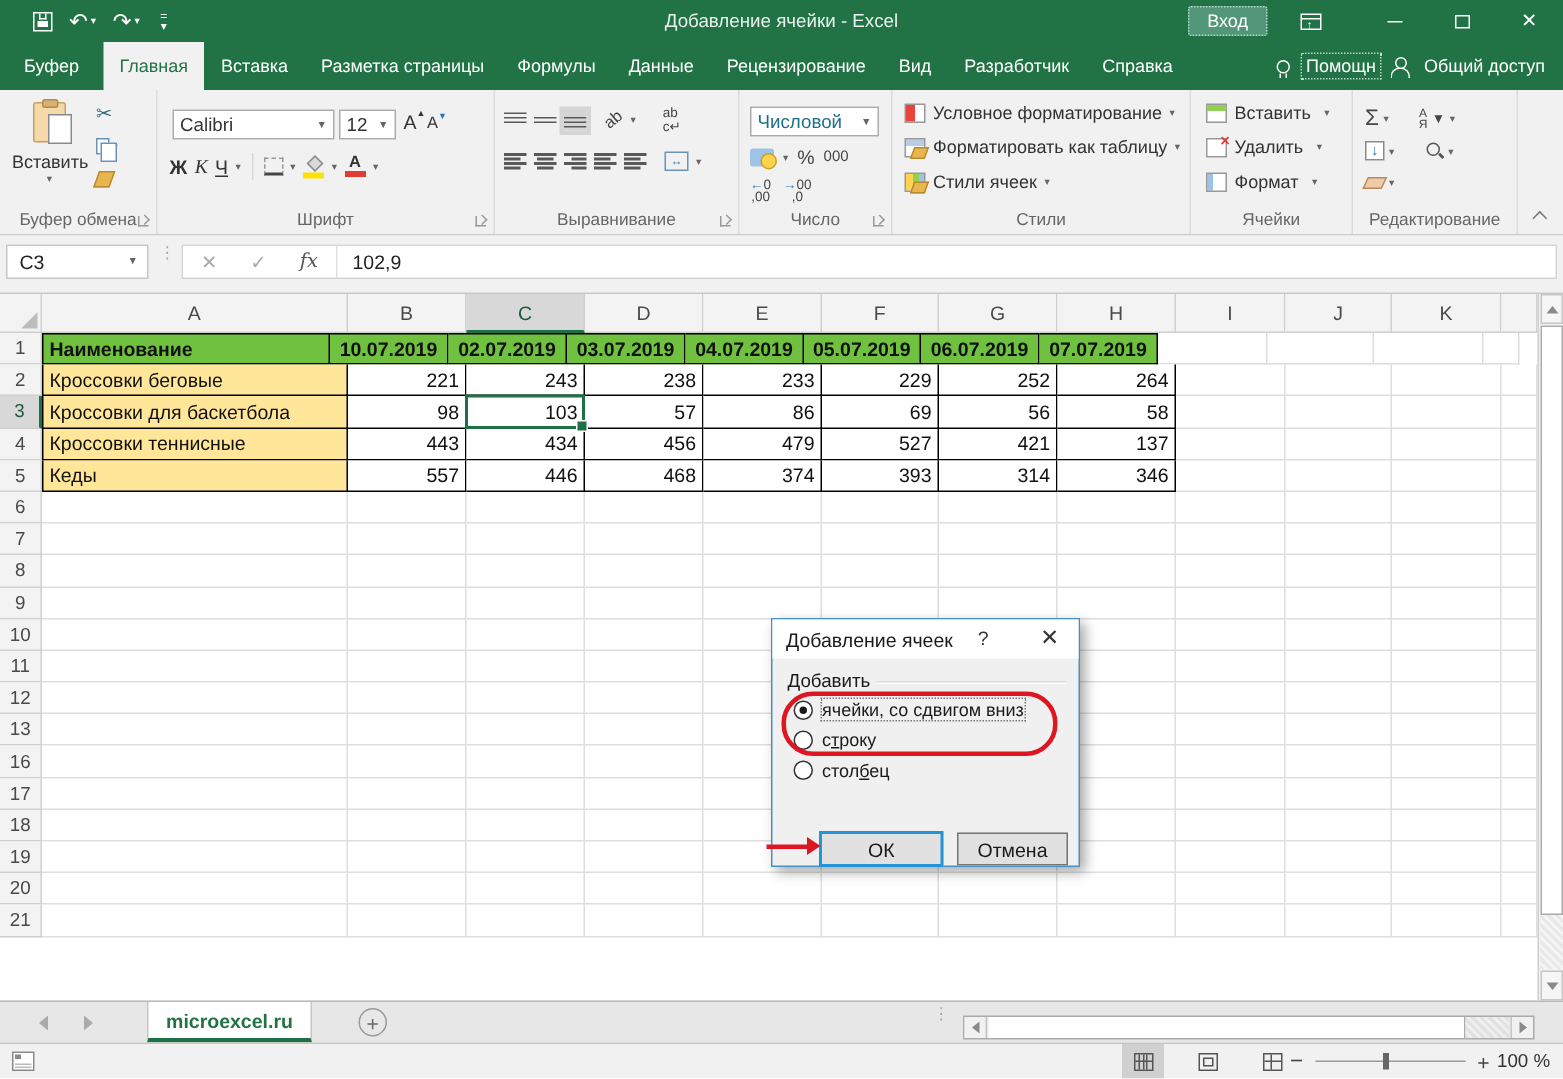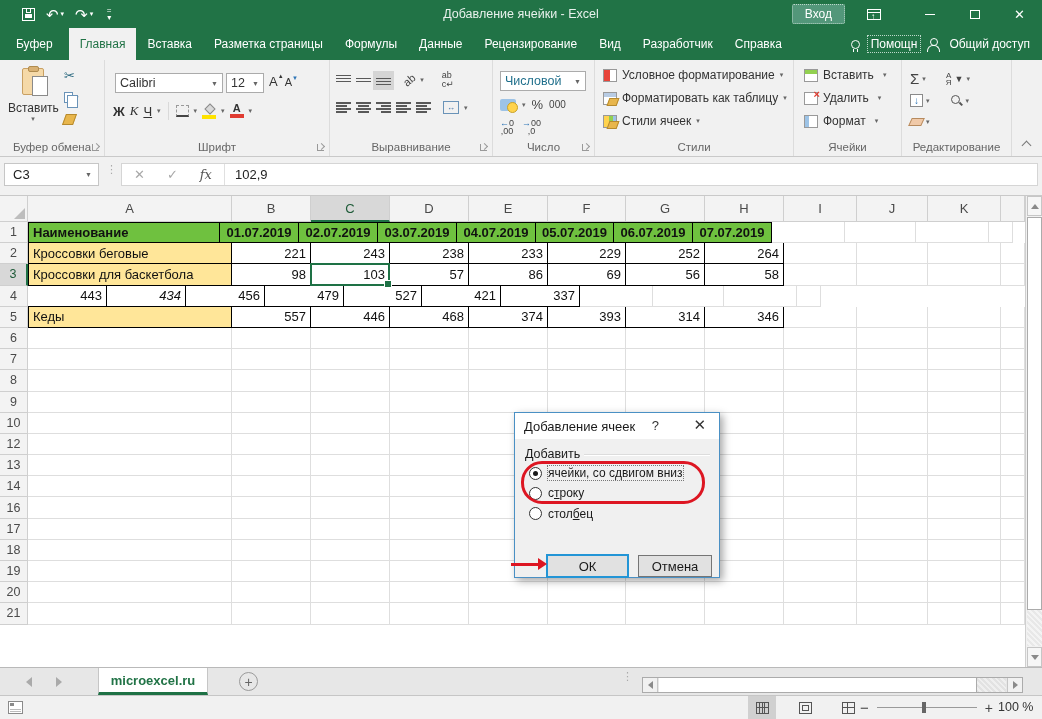--- a/index.html
+++ b/index.html
@@ -534,21 +534,21 @@
         <div class="chead" style="width: 79px;">H</div>
         <div class="chead" style="width: 73px;">I</div>
         <div class="chead" style="width: 71px;">J</div>
         <div class="chead" style="width: 73px;">K</div>
         <div class="chead" style="width: 24px;"></div>
       </div>
     <div class="grows" id="grows">
         <div class="grow" style="height: 21.19px;">
           <div class="rhead">1</div>
           <div class="tcell hdr first" style="width: 192px;">Наименование</div>
-          <div class="tcell hdr date" style="width: 79px;">01.07.2019</div>
+          <div class="tcell hdr date" style="width: 79px;">10.07.2019</div>
           <div class="tcell hdr date" style="width: 79px;">02.07.2019</div>
           <div class="tcell hdr date" style="width: 79px;">03.07.2019</div>
           <div class="tcell hdr date" style="width: 79px;">04.07.2019</div>
           <div class="tcell hdr date" style="width: 78px;">05.07.2019</div>
           <div class="tcell hdr date" style="width: 79px;">06.07.2019</div>
           <div class="tcell hdr date" style="width: 79px;">07.07.2019</div>
           <div class="gcell" style="width: 73px;"></div>
           <div class="gcell" style="width: 71px;"></div>
           <div class="gcell" style="width: 73px;"></div>
           <div class="gcell" style="width: 24px;"></div>
@@ -578,27 +578,28 @@
           <div class="tcell num" style="width: 78px;">69</div>
           <div class="tcell num" style="width: 79px;">56</div>
           <div class="tcell num" style="width: 79px;">58</div>
           <div class="gcell" style="width: 73px;"></div>
           <div class="gcell" style="width: 71px;"></div>
           <div class="gcell" style="width: 73px;"></div>
           <div class="gcell" style="width: 24px;"></div>
         </div>
         <div class="grow" style="height: 21.19px;">
           <div class="rhead">4</div>
+          <div class="tcell name" style="width: 204px;">Кроссовки теннисные</div>
           <div class="tcell num" style="width: 79px;">443</div>
-          <div class="tcell num" style="width: 79px; font-style: italic;">434</div>
+          <div class="tcell num" style="width: 79px;">434</div>
           <div class="tcell num" style="width: 79px;">456</div>
           <div class="tcell num" style="width: 79px;">479</div>
           <div class="tcell num" style="width: 78px;">527</div>
           <div class="tcell num" style="width: 79px;">421</div>
-          <div class="tcell num" style="width: 79px;">337</div>
+          <div class="tcell num" style="width: 79px;">137</div>
           <div class="gcell" style="width: 73px;"></div>
           <div class="gcell" style="width: 71px;"></div>
           <div class="gcell" style="width: 73px;"></div>
           <div class="gcell" style="width: 24px;"></div>
         </div>
         <div class="grow" style="height: 21.19px;">
           <div class="rhead">5</div>
           <div class="tcell name" style="width: 204px;">Кеды</div>
           <div class="tcell num" style="width: 79px;">557</div>
           <div class="tcell num" style="width: 79px;">446</div>
@@ -681,51 +682,51 @@
           <div class="gcell" style="width: 79px;"></div>
           <div class="gcell" style="width: 78px;"></div>
           <div class="gcell" style="width: 79px;"></div>
           <div class="gcell" style="width: 79px;"></div>
           <div class="gcell" style="width: 73px;"></div>
           <div class="gcell" style="width: 71px;"></div>
           <div class="gcell" style="width: 73px;"></div>
           <div class="gcell" style="width: 24px;"></div>
         </div>
         <div class="grow" style="height: 21.19px;">
+          <div class="rhead">11</div>
+          <div class="gcell" style="width: 204px;"></div>
+          <div class="gcell" style="width: 79px;"></div>
+          <div class="gcell" style="width: 79px;"></div>
+          <div class="gcell" style="width: 79px;"></div>
+          <div class="gcell" style="width: 79px;"></div>
+          <div class="gcell" style="width: 78px;"></div>
+          <div class="gcell" style="width: 79px;"></div>
+          <div class="gcell" style="width: 79px;"></div>
+          <div class="gcell" style="width: 73px;"></div>
+          <div class="gcell" style="width: 71px;"></div>
+          <div class="gcell" style="width: 73px;"></div>
+          <div class="gcell" style="width: 24px;"></div>
+        </div>
+        <div class="grow" style="height: 21.19px;">
           <div class="rhead">12</div>
           <div class="gcell" style="width: 204px;"></div>
           <div class="gcell" style="width: 79px;"></div>
           <div class="gcell" style="width: 79px;"></div>
           <div class="gcell" style="width: 79px;"></div>
           <div class="gcell" style="width: 79px;"></div>
           <div class="gcell" style="width: 78px;"></div>
           <div class="gcell" style="width: 79px;"></div>
           <div class="gcell" style="width: 79px;"></div>
           <div class="gcell" style="width: 73px;"></div>
           <div class="gcell" style="width: 71px;"></div>
           <div class="gcell" style="width: 73px;"></div>
           <div class="gcell" style="width: 24px;"></div>
         </div>
         <div class="grow" style="height: 21.19px;">
           <div class="rhead">13</div>
-          <div class="gcell" style="width: 204px;"></div>
-          <div class="gcell" style="width: 79px;"></div>
-          <div class="gcell" style="width: 79px;"></div>
-          <div class="gcell" style="width: 79px;"></div>
-          <div class="gcell" style="width: 79px;"></div>
-          <div class="gcell" style="width: 78px;"></div>
-          <div class="gcell" style="width: 79px;"></div>
-          <div class="gcell" style="width: 79px;"></div>
-          <div class="gcell" style="width: 73px;"></div>
-          <div class="gcell" style="width: 71px;"></div>
-          <div class="gcell" style="width: 73px;"></div>
-          <div class="gcell" style="width: 24px;"></div>
-        </div>
-        <div class="grow" style="height: 21.19px;">
-          <div class="rhead">14</div>
           <div class="gcell" style="width: 204px;"></div>
           <div class="gcell" style="width: 79px;"></div>
           <div class="gcell" style="width: 79px;"></div>
           <div class="gcell" style="width: 79px;"></div>
           <div class="gcell" style="width: 79px;"></div>
           <div class="gcell" style="width: 78px;"></div>
           <div class="gcell" style="width: 79px;"></div>
           <div class="gcell" style="width: 79px;"></div>
           <div class="gcell" style="width: 73px;"></div>
           <div class="gcell" style="width: 71px;"></div>

